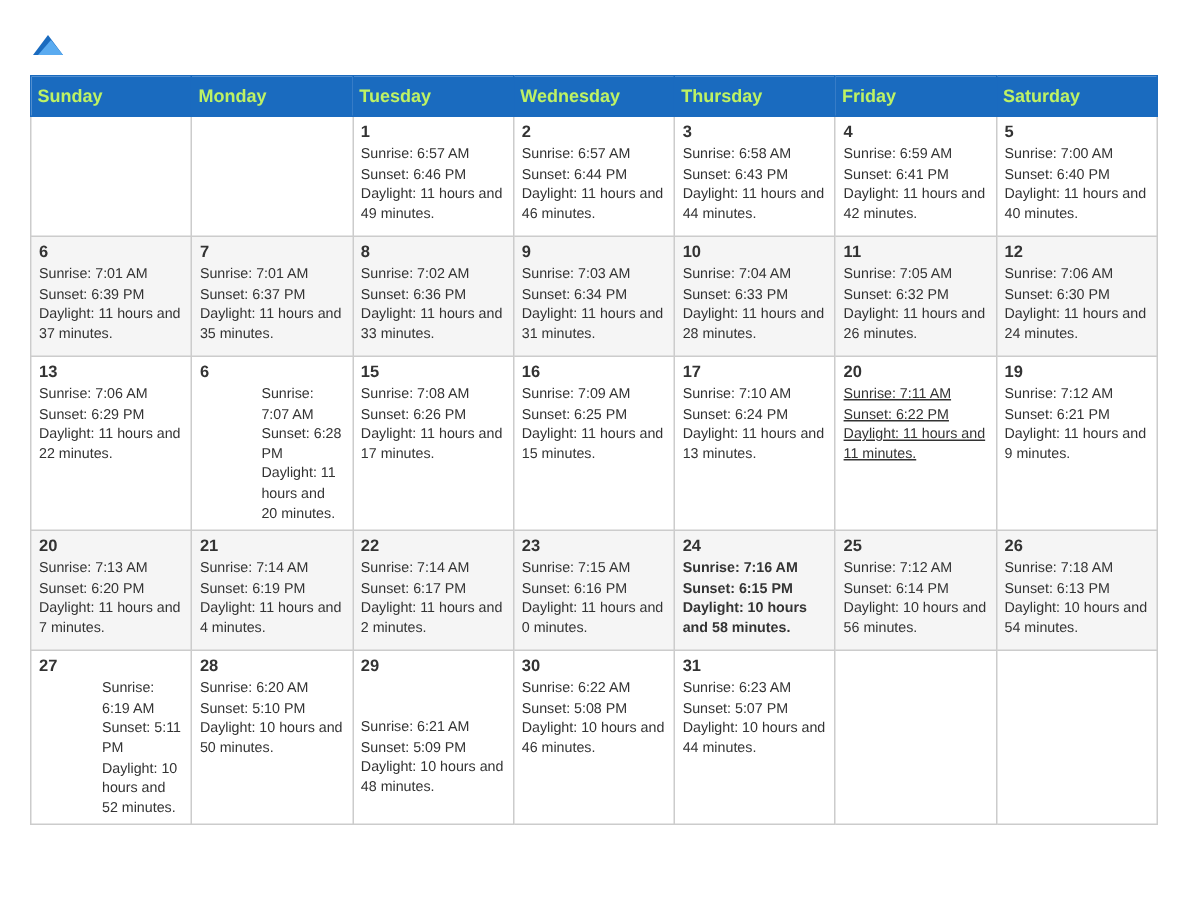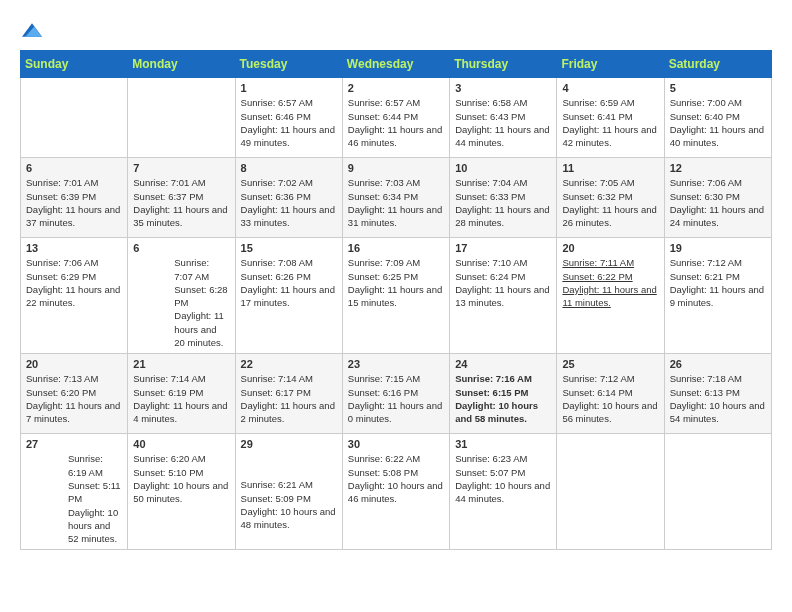--- a/index.html
+++ b/index.html
@@ -290,21 +290,21 @@
         </td>
       </tr>
       <tr>
         <td>
           <span class="day-num">27</span>
           <div class="day-info" style="white-space: pre-line; margin-left: 42px;">Sunrise: 6:19 AM
 Sunset: 5:11 PM
 Daylight: 10 hours and 52 minutes.</div>
         </td>
         <td>
-          <span class="day-num">40</span>
+          <span class="day-num">28</span>
           <div class="day-info" style="white-space: pre-line;">Sunrise: 6:20 AM
 Sunset: 5:10 PM
 Daylight: 10 hours and 50 minutes.</div>
         </td>
         <td>
           <span class="day-num">29</span>
           <div class="day-info" style="white-space: pre-line; margin-top: 28px;">Sunrise: 6:21 AM
 Sunset: 5:09 PM
 Daylight: 10 hours and 48 minutes.</div>
         </td>

